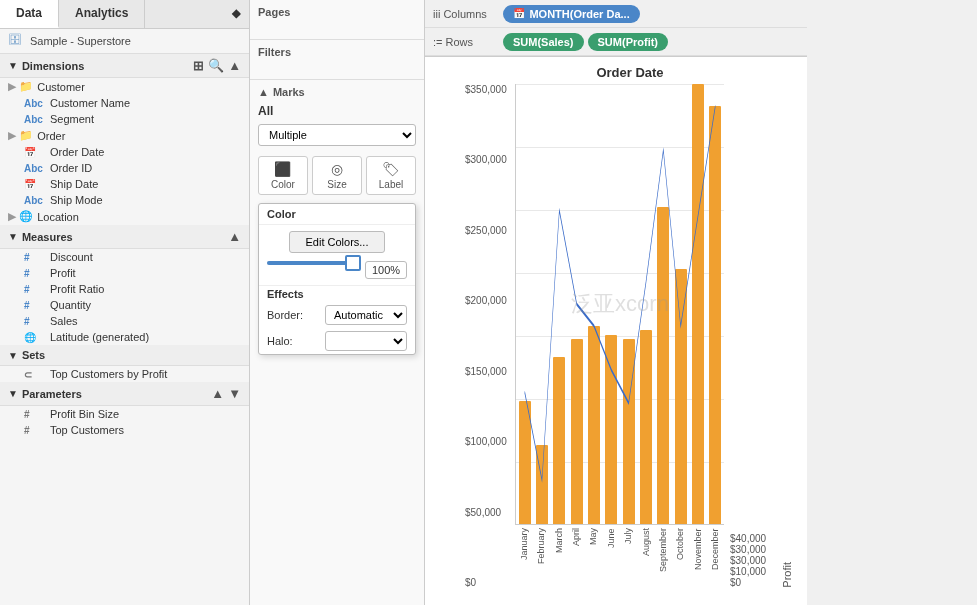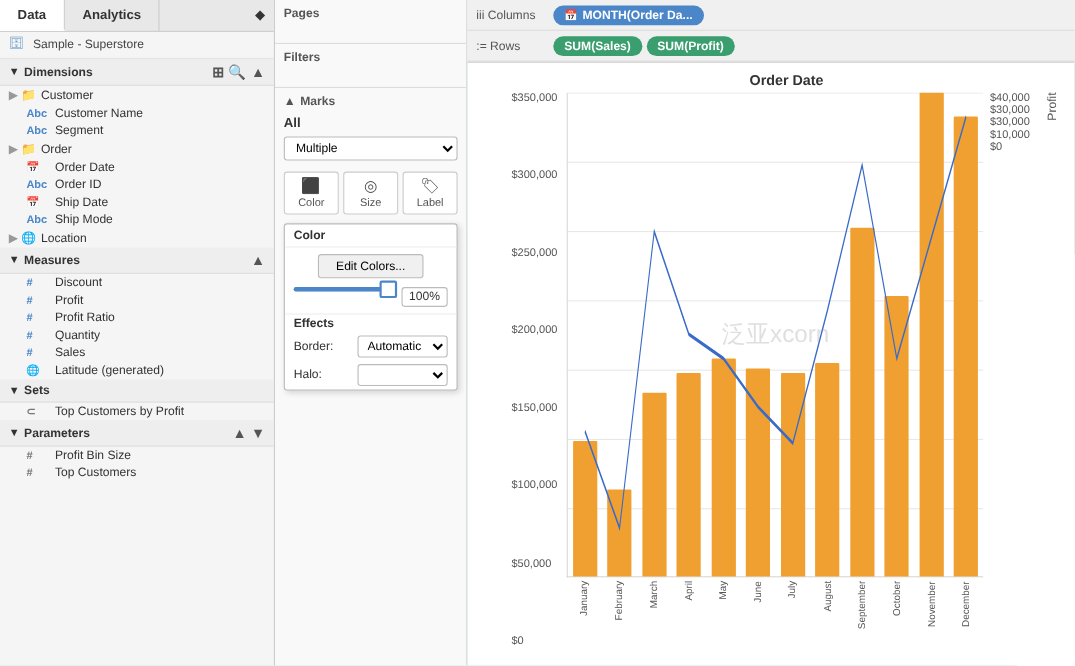--- a/index.html
+++ b/index.html
@@ -1,18 +1,18 @@
 <!DOCTYPE html>
 <html><head>
   <meta charset="utf-8">
   <style>
     * { box-sizing: border-box; margin: 0; padding: 0; }
     body { font-family: 'Segoe UI', Tahoma, Geneva, Verdana, sans-serif; font-size: 12px; background: #f0f0f0; color: #333; width: 977px; height: 605px; overflow: hidden; }
 
-    .app-container { display: flex; flex-direction: column; width: 977px; height: 605px; background: #86efac; }
+    .app-container { display: flex; flex-direction: column; width: 807px; height: 605px; background: #14b8a6; }
 
     
     .top-bar { display: flex; height: 100%; }
 
     
     .left-panel { width: 250px; background: #f5f5f5; border-right: 1px solid #ccc; display: flex; flex-direction: column; flex-shrink: 0; height: 605px; overflow: hidden; }
 
     .left-panel-tabs { display: flex; border-bottom: 1px solid #ccc; background: #e8e8e8; }
     .left-panel-tab { padding: 6px 16px; font-size: 12px; font-weight: 600; cursor: pointer; border-right: 1px solid #ccc; }
     .left-panel-tab.active { background: #fff; border-bottom: 2px solid #fff; }
@@ -419,21 +419,21 @@
               <div class="x-label">June</div>
               <div class="x-label">July</div>
               <div class="x-label">August</div>
               <div class="x-label">September</div>
               <div class="x-label">October</div>
               <div class="x-label">November</div>
               <div class="x-label">December</div>
             </div>
           </div>
 
-          <div style="display:flex; align-items:flex-start;">
+          <div style="display:flex; align-items:flex-end;">
             <div class="y-axis-right">
               <span>$40,000</span>
               <span>$30,000</span>
               <span>$30,000</span>
               <span>$10,000</span>
               <span>$0</span>
             </div>
             <div style="writing-mode:vertical-rl; transform:rotate(180deg); font-size:11px; color:#555; display:flex; align-items:center; padding:0 2px;">Profit</div>
           </div>
         </div>

